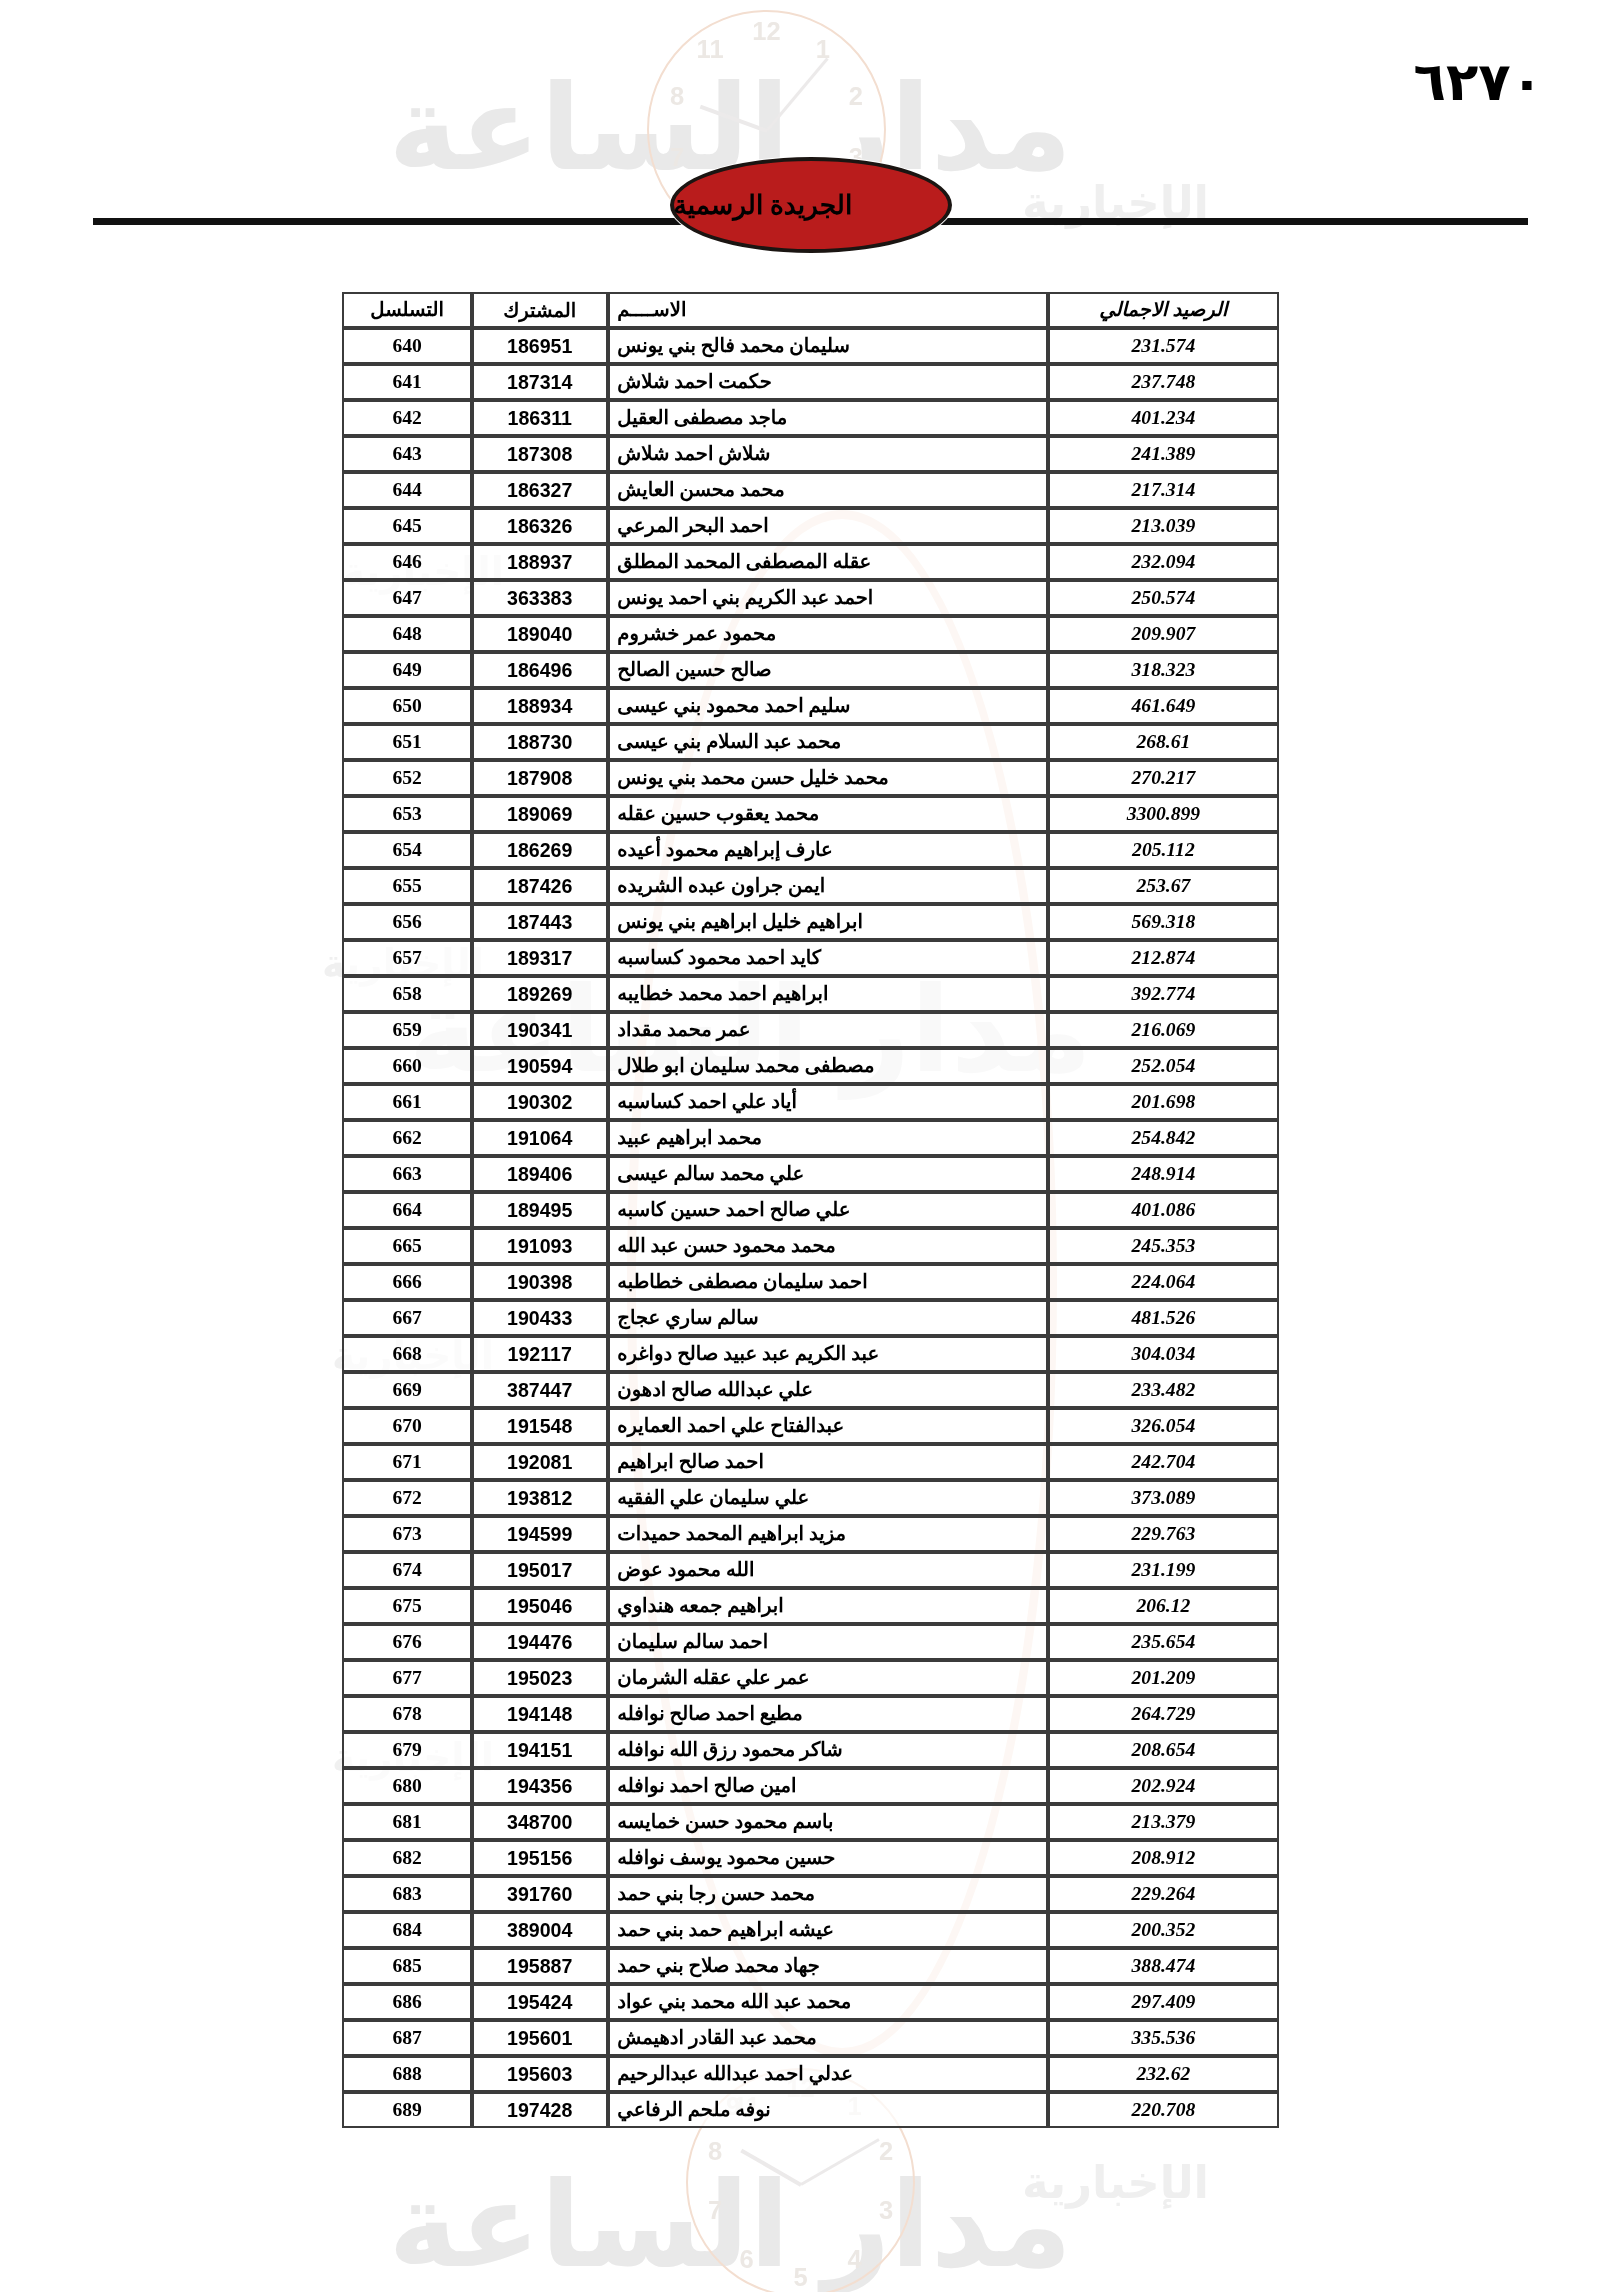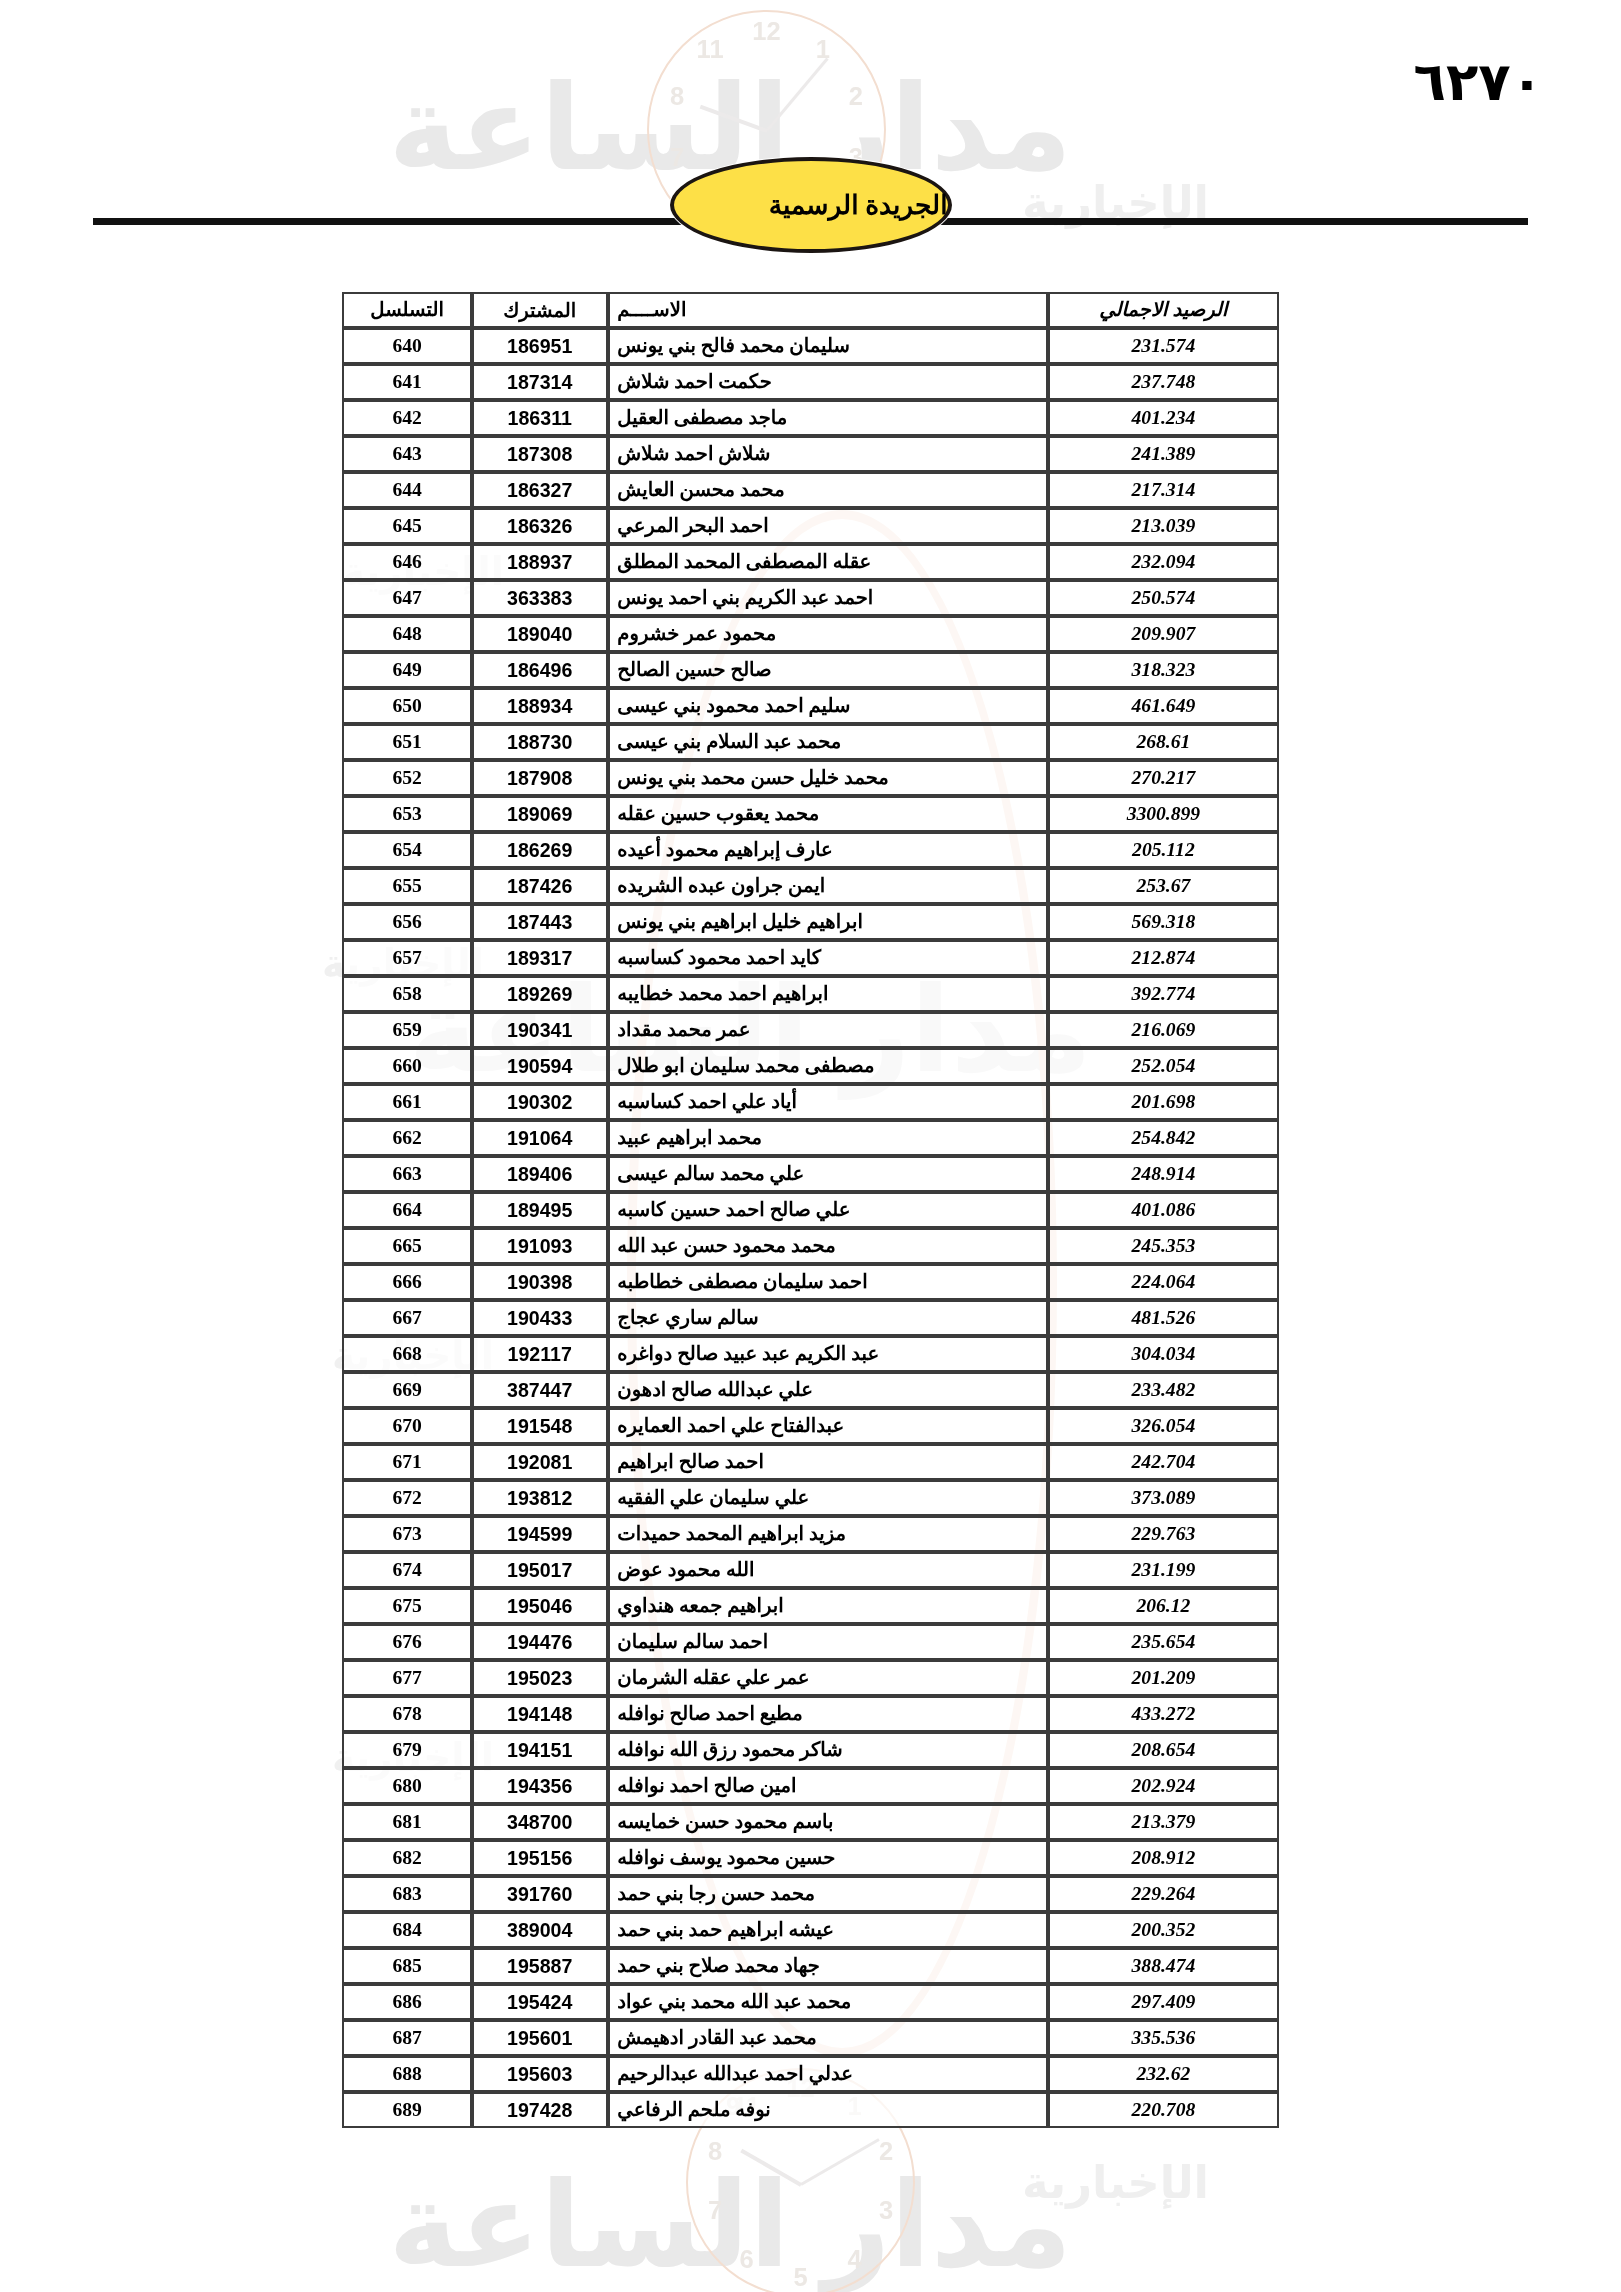--- a/index.html
+++ b/index.html
@@ -51,22 +51,22 @@
     position:absolute;top:192px;left:0;right:0;height:69px;z-index:3;
   }
   .rule{
     position:absolute;top:25.5px;left:93px;right:93px;height:7.8px;background:#111;
   }
   .oval{
     position:absolute;top:-35px;left:50%;transform:translateX(-50%);
     width:274px;height:88px;
     border:4.9px solid #1b1512;
     border-radius:50%;
-    background:#fde047;
-    display:flex;align-items:center;justify-content:flex-start;
+    background:#b91c1c;
+    display:flex;align-items:center;justify-content:flex-end;
     box-shadow:0 0 0 1px #fff;
   }
   .oval-title{
     font-size:26.5px;font-weight:bold;
     font-family:"Liberation Serif","DejaVu Serif",serif;
     color:#000;
   }
 
   
   .table-wrap{
@@ -394,21 +394,21 @@
           <td class="c-sub">194476</td>
           <td class="c-serial">676</td>
         </tr>
         <tr>
           <td class="c-total">201.209</td>
           <td class="c-name">عمر علي عقله الشرمان</td>
           <td class="c-sub">195023</td>
           <td class="c-serial">677</td>
         </tr>
         <tr>
-          <td class="c-total">433.272</td>
+          <td class="c-total">264.729</td>
           <td class="c-name">مطيع احمد صالح نوافله</td>
           <td class="c-sub">194148</td>
           <td class="c-serial">678</td>
         </tr>
         <tr>
           <td class="c-total">208.654</td>
           <td class="c-name">شاكر محمود رزق الله نوافله</td>
           <td class="c-sub">194151</td>
           <td class="c-serial">679</td>
         </tr>

